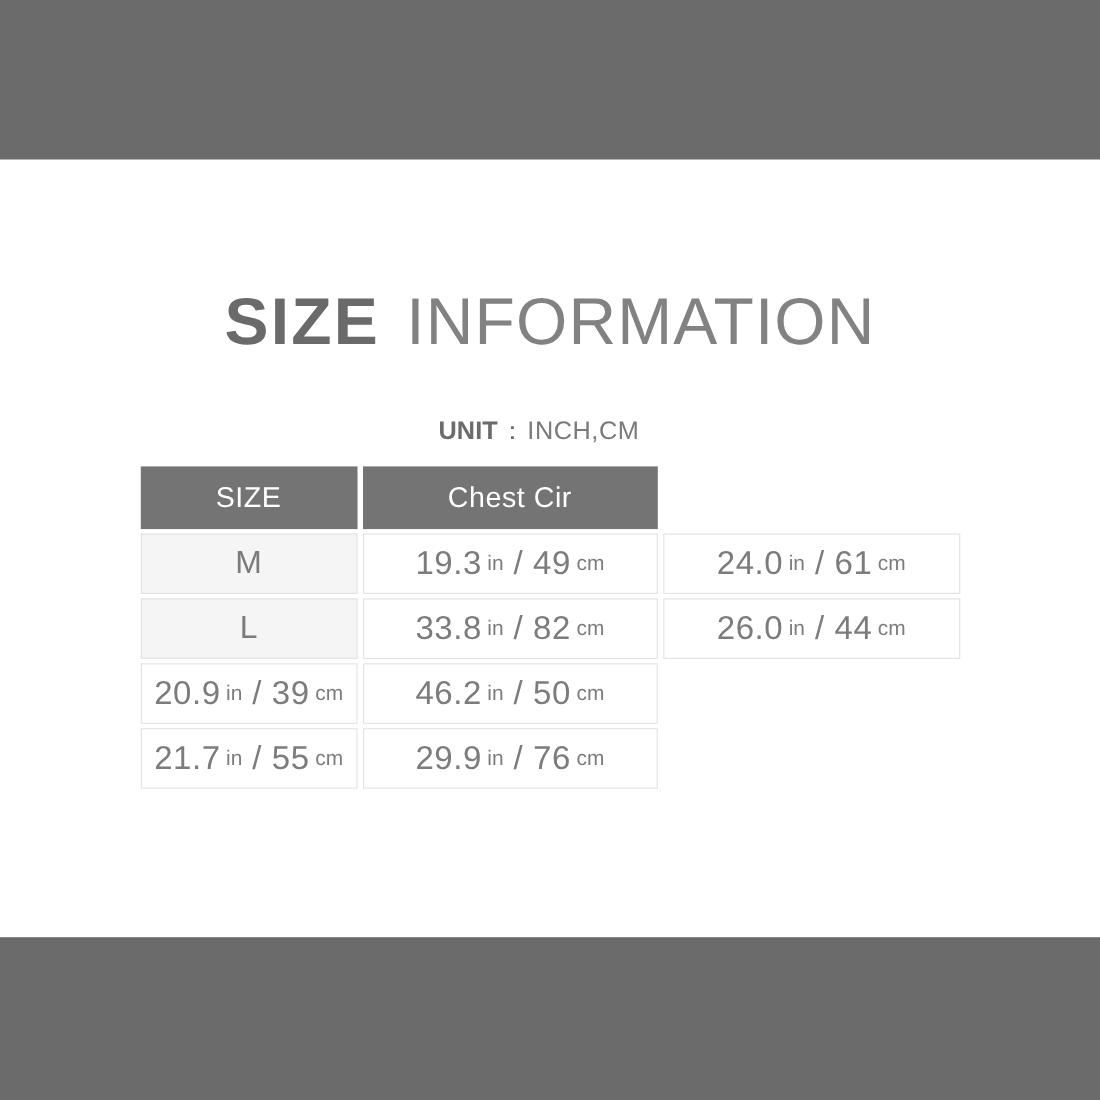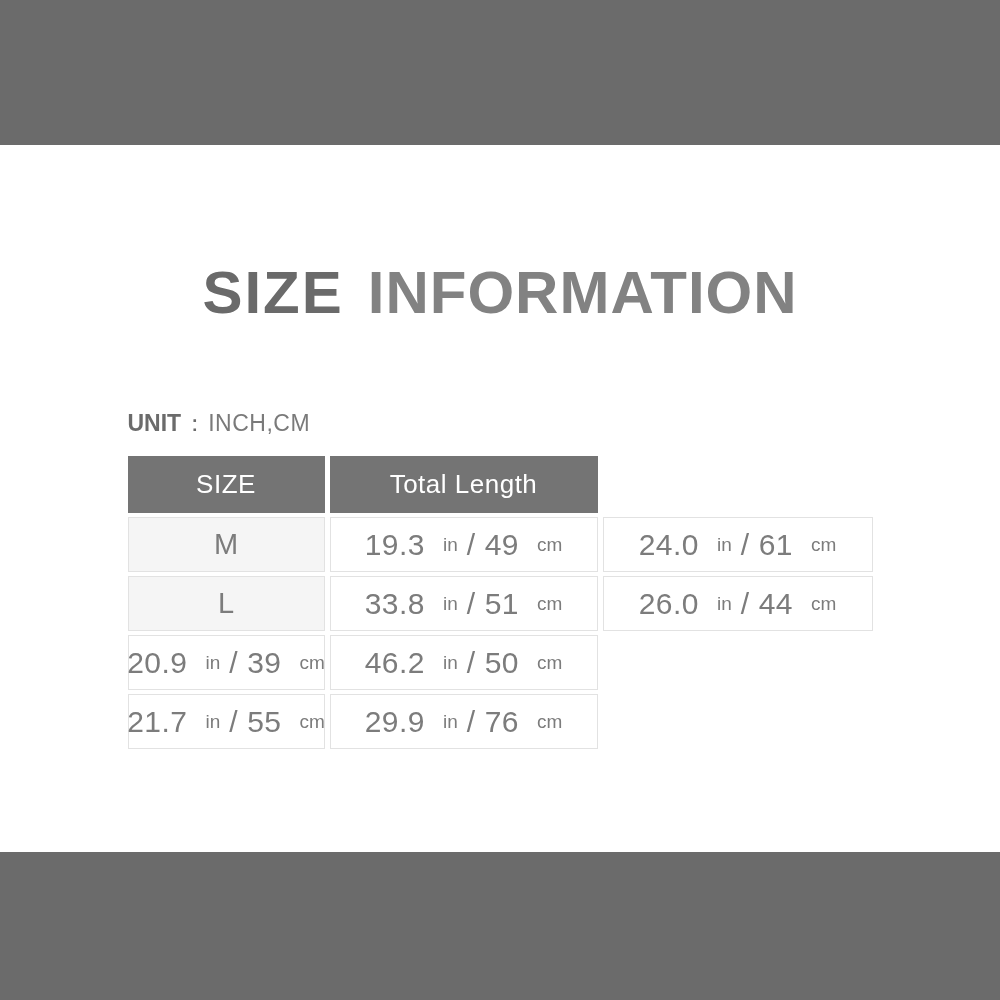--- a/index.html
+++ b/index.html
@@ -37,29 +37,29 @@
     font-size:60px;
     line-height:1.05;
     white-space:nowrap;
   }
   .title .t-bold{
     font-weight:800;
     color:var(--title-bold-gray);
     letter-spacing:2px;
   }
   .title .t-light{
-    font-weight:700;
+    font-weight:400;
     color:var(--title-light-gray);
     letter-spacing:1px;
     margin-left:24px;
   }
   .unit-line{
     width:745px;
-    margin:84px auto 0;
-    text-align:left;
+    margin:52px auto 0;
+    text-align:center;
     padding-right:20px;
     font-size:23px;
     white-space:nowrap;
   }
   .unit-label{font-weight:700;color:var(--unit-label-gray);}
   .unit-sep{color:var(--unit-label-gray);margin:0 2px;}
   .unit-value{font-weight:400;color:var(--unit-value-gray);letter-spacing:0.5px;}
   .size-table{
     width:745px;
     margin:17px auto 0;
@@ -88,39 +88,39 @@
     height:55px;
     background:#ffffff;
     border:1px solid var(--cell-border);
     color:var(--body-text-gray);
   }
   .tbody .size-cell{
     background:var(--size-column-bg);
     font-size:29px;
   }
   .num{font-size:30px;color:var(--body-text-gray);letter-spacing:0.5px;}
-  .unit-small{font-size:19px;color:var(--body-text-gray);margin-left:18px;}
+  .unit-small{font-size:19px;color:var(--body-text-gray);margin-left:5px;}
   .slash{margin:0 9px;}
 </style>
 </head>
 <body>
 
 <div class="banner top"></div>
 
 <div class="content">
 
   <h1 class="title"><span class="t-bold">SIZE</span><span class="t-light">INFORMATION</span></h1>
 
   <div class="unit-line"><span class="unit-label">UNIT</span><span class="unit-sep">：</span><span class="unit-value">INCH,CM</span></div>
 
   <div class="size-table">
     <div class="thead">
       <div class="trow">
         <div class="cell">SIZE</div>
-        <div class="cell">Total Length</div>
+        <div class="cell">Chest Cir</div>
       </div>
     </div>
 
     <div class="tbody">
 
       <div class="trow">
         <div class="cell size-cell">M</div>
         <div class="cell">
             <span class="num">19.3</span>
             <span class="unit-small">in</span>
@@ -136,21 +136,21 @@
             <span class="unit-small">cm</span>
           </div>
       </div>
 
       <div class="trow">
         <div class="cell size-cell">L</div>
         <div class="cell">
             <span class="num">33.8</span>
             <span class="unit-small">in</span>
             <span class="num slash">/</span>
-            <span class="num">51</span>
+            <span class="num">82</span>
             <span class="unit-small">cm</span>
           </div>
         <div class="cell">
             <span class="num">26.0</span>
             <span class="unit-small">in</span>
             <span class="num slash">/</span>
             <span class="num">44</span>
             <span class="unit-small">cm</span>
           </div>
       </div>

